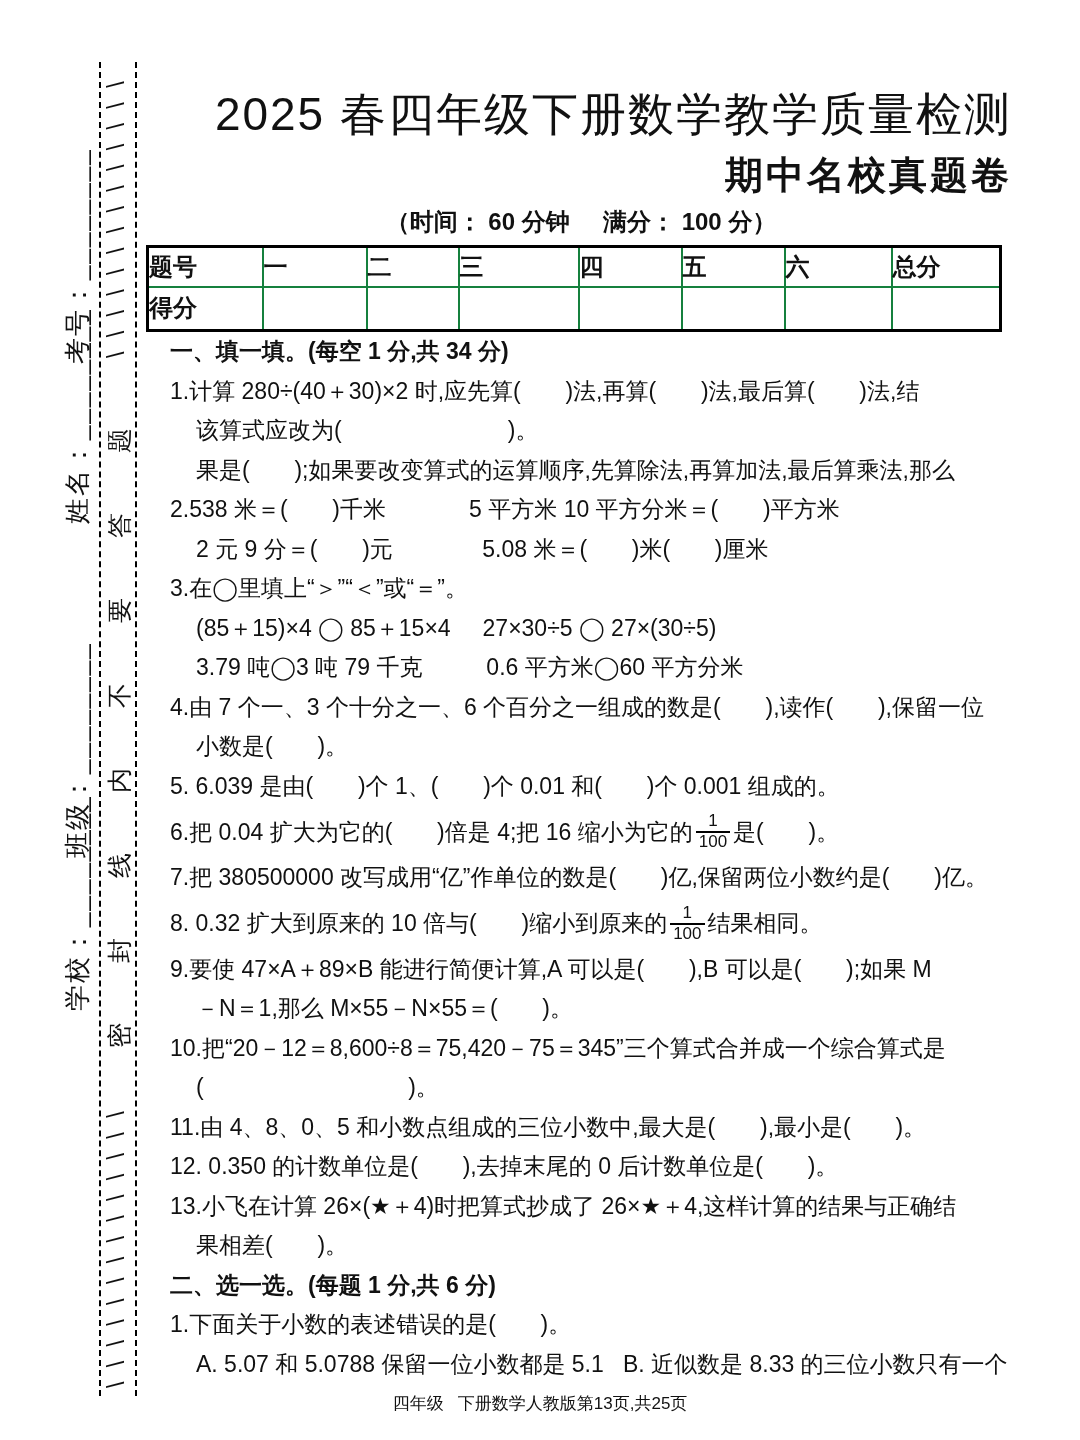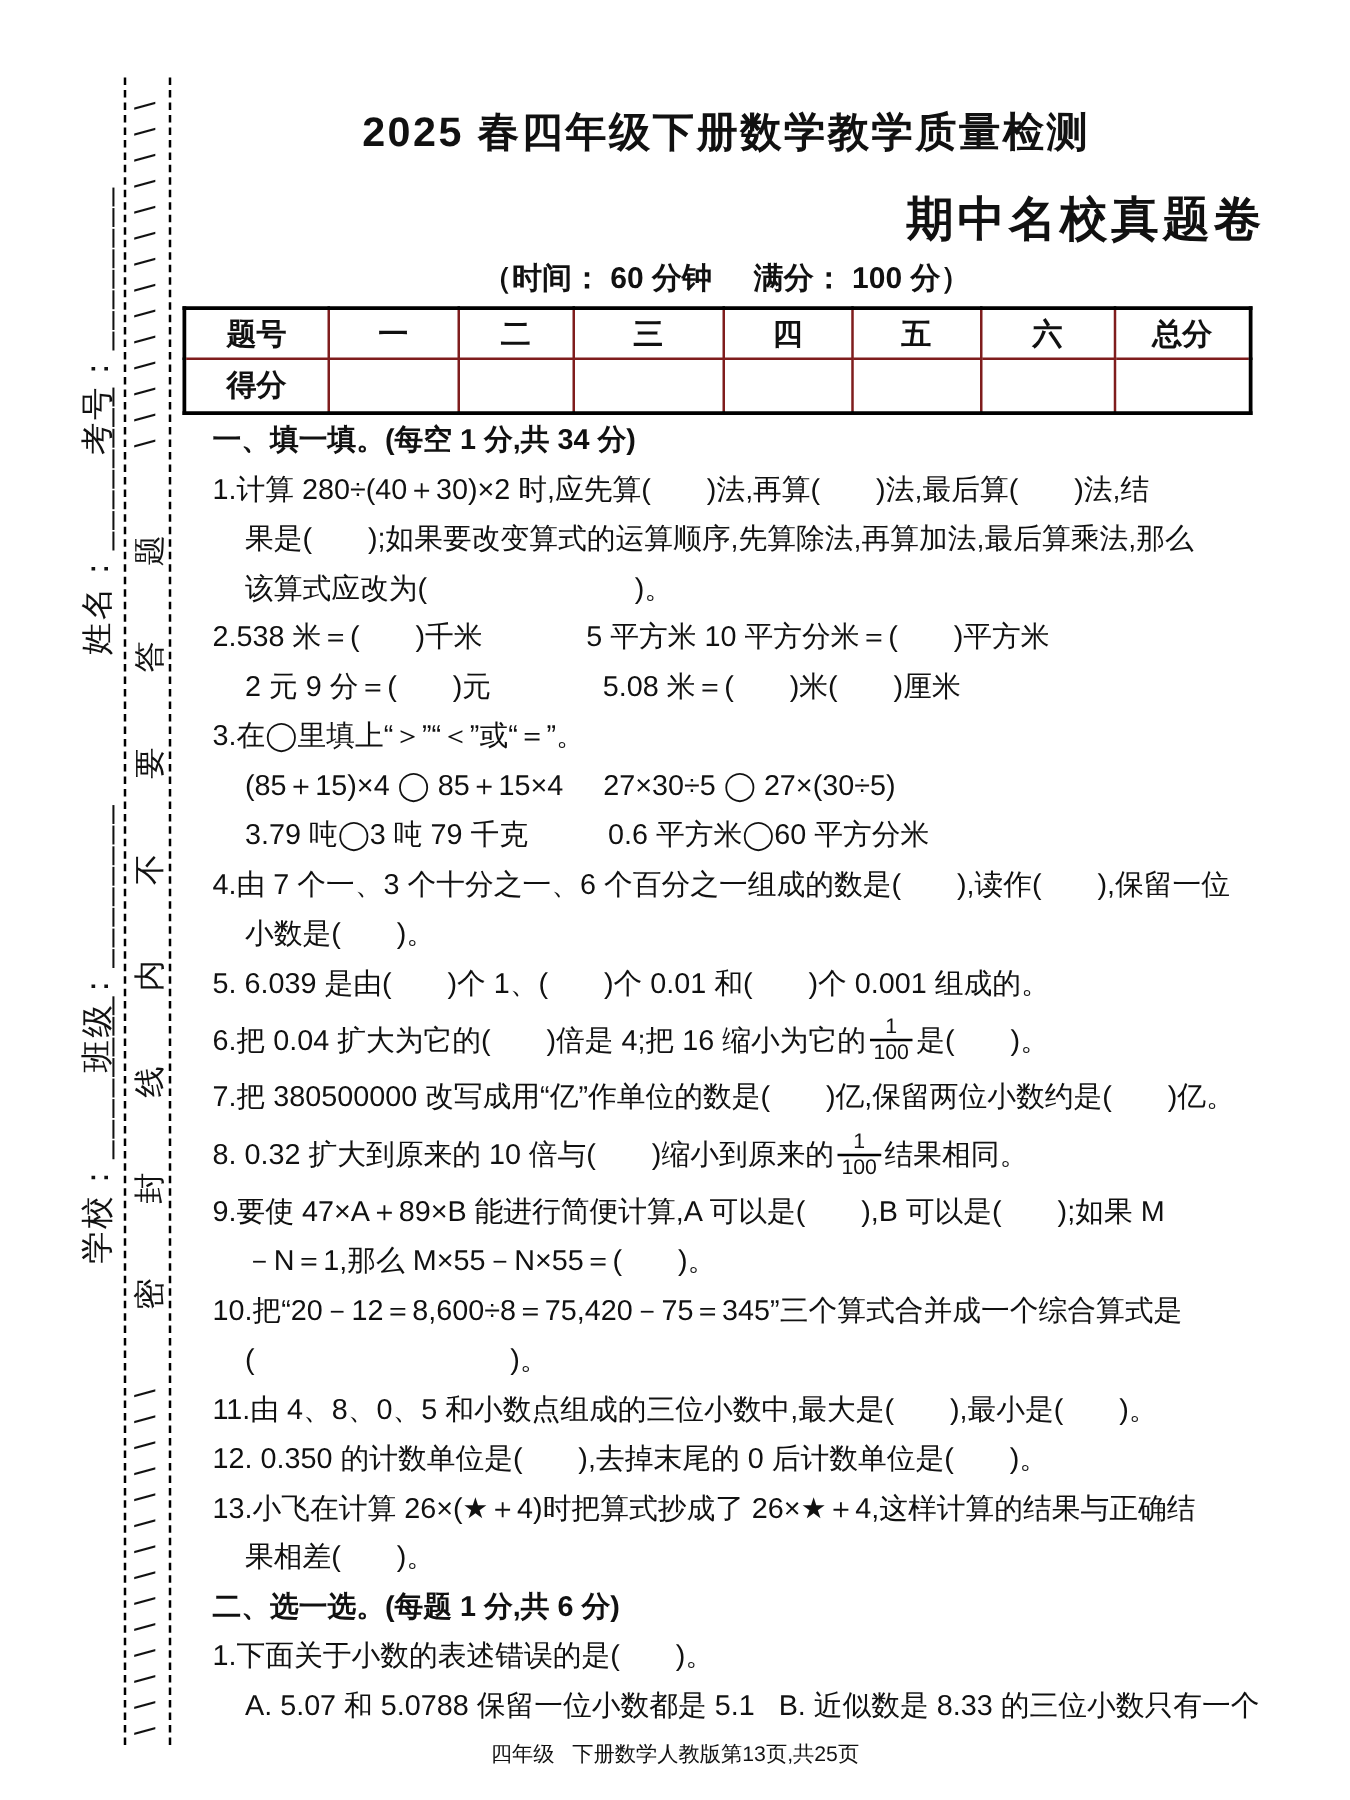--- a/index.html
+++ b/index.html
@@ -42,42 +42,41 @@
   }
   .seal-rot span { position: absolute; top: 2px; white-space: pre; }
   .seal-slash-b { left: 8px;   font-size: 23px; letter-spacing: 4px; }
   .seal-chars   { left: 348px; top: 0; font-size: 25px; letter-spacing: 60px; }
   .seal-slash-t { left: 1038px; font-size: 23px; letter-spacing: 4px; }
 
   
   .main { position: absolute; left: 150px; top: 0; width: 862px; }
   .title {
     position: absolute; top: 84px; left: 0; width: 100%;
-    text-align: center; font-size: 33px; font-weight: 700;
+    text-align: right; font-size: 46px; font-weight: 400;
     letter-spacing: 2px; white-space: pre;
   }
   .subtitle {
     position: absolute; top: 150px; left: 0; width: 100%;
     text-align: right; font-size: 38px; font-weight: 900;
     letter-spacing: 3px;
   }
   .exam-info {
     position: absolute; top: 206px; left: 0; width: 100%;
     text-align: center; font-size: 24px; font-weight: 600; white-space: pre;
   }
 
   
   .score-table {
     position: absolute; top: 245px; left: -4px;
     border-collapse: collapse;
     border: 3px solid #000;
   }
   .score-table td {
-    border: 2px solid #7f1d1d;
-    text-align: center;
+    border: 2px solid #15803d;
     font-size: 24px;
     font-weight: 600;
     height: 40px;
     padding: 0;
   }
   .score-table tr.score-row td { height: 44px; }
 
   
   .txt {
     position: absolute; top: 332px; left: 0; width: 862px;
@@ -171,22 +170,22 @@
       <td></td>
       <td></td>
     </tr>
     </tbody>
   </table>
 
   <div class="txt">
     <div class="line sec-heading">一、填一填。(每空 1 分,共 34 分)</div>
 
     <div class="line">1.计算 280÷(40＋30)×2 时,应先算(       )法,再算(       )法,最后算(       )法,结</div>
+    <div class="line cont">该算式应改为(                          )。</div>
     <div class="line cont">果是(       );如果要改变算式的运算顺序,先算除法,再算加法,最后算乘法,那么</div>
-    <div class="line cont">该算式应改为(                          )。</div>
 
     <div class="line">2.538 米＝(       )千米             5 平方米 10 平方分米＝(       )平方米</div>
     <div class="line cont">2 元 9 分＝(       )元              5.08 米＝(       )米(       )厘米</div>
 
     <div class="line">3.在◯里填上“＞”“＜”或“＝”。</div>
     <div class="line cont">(85＋15)×4 ◯ 85＋15×4     27×30÷5 ◯ 27×(30÷5)</div>
     <div class="line cont">3.79 吨◯3 吨 79 千克          0.6 平方米◯60 平方分米</div>
 
     <div class="line">4.由 7 个一、3 个十分之一、6 个百分之一组成的数是(       ),读作(       ),保留一位</div>
     <div class="line cont">小数是(       )。</div>

